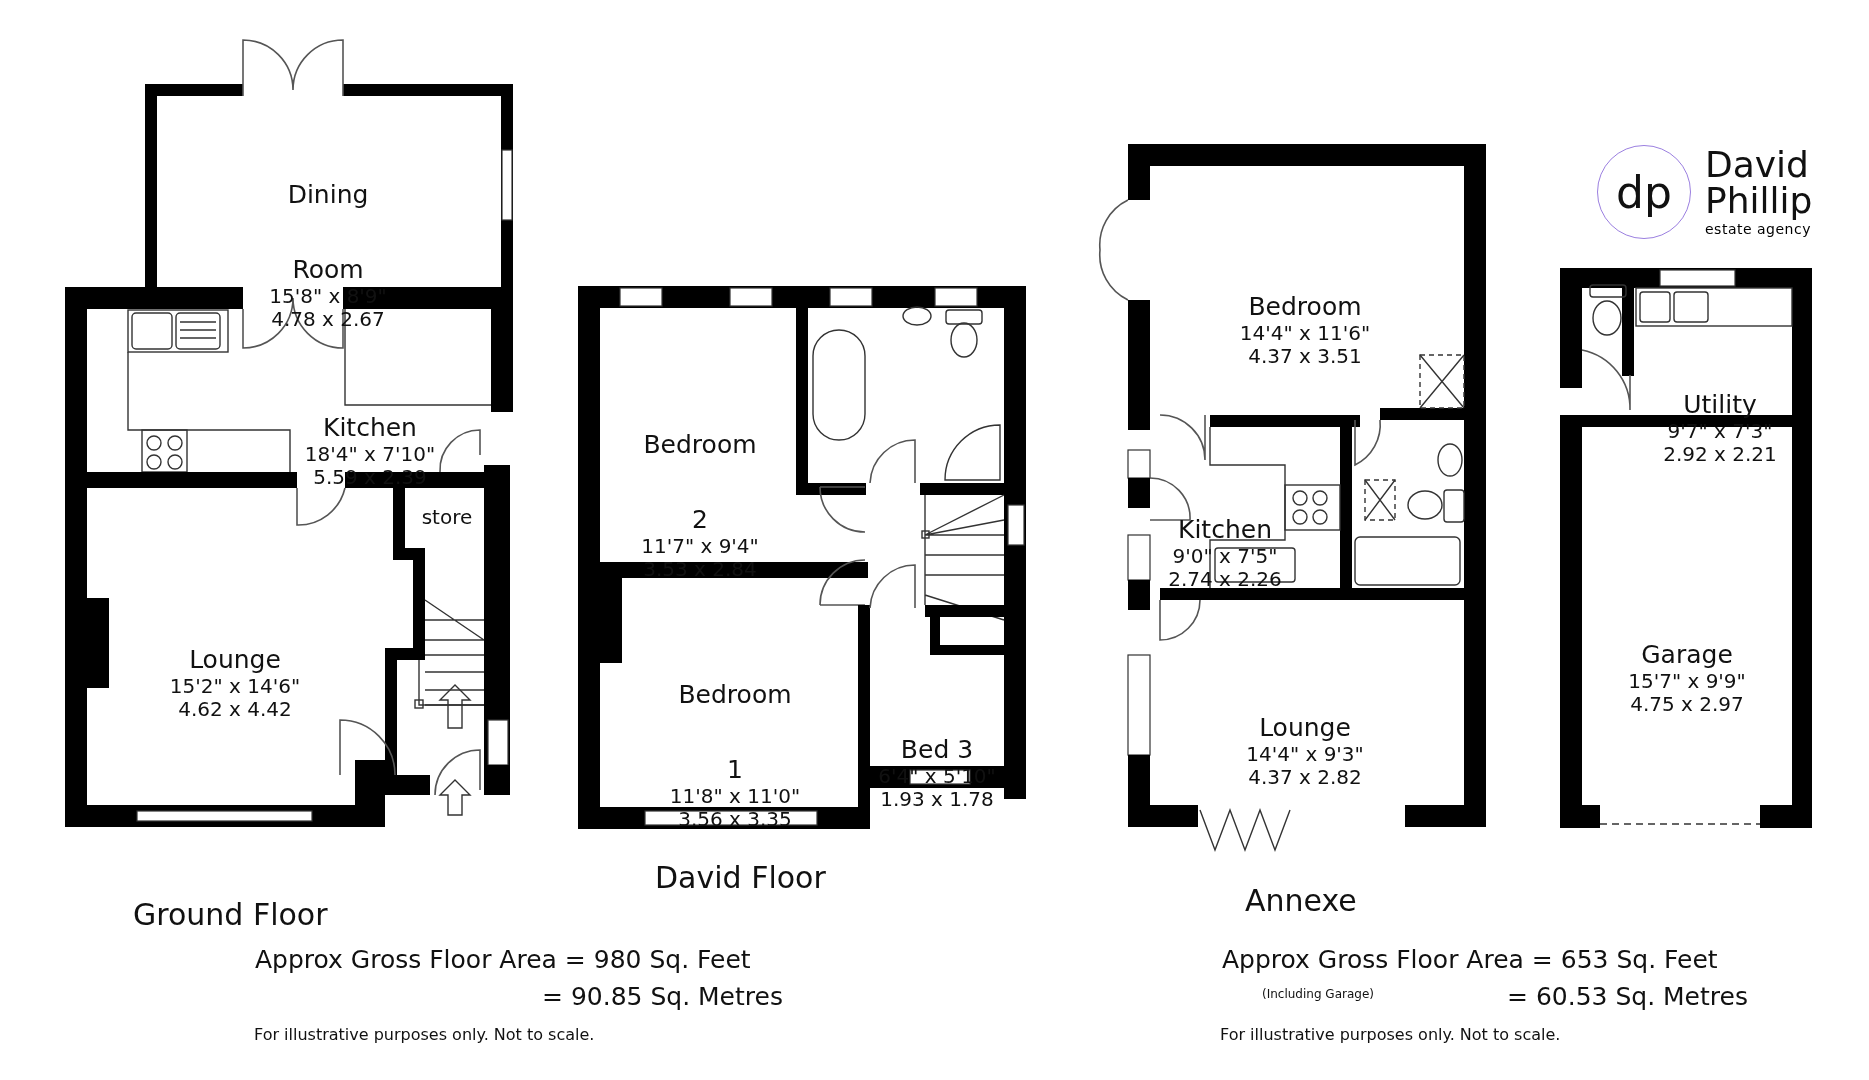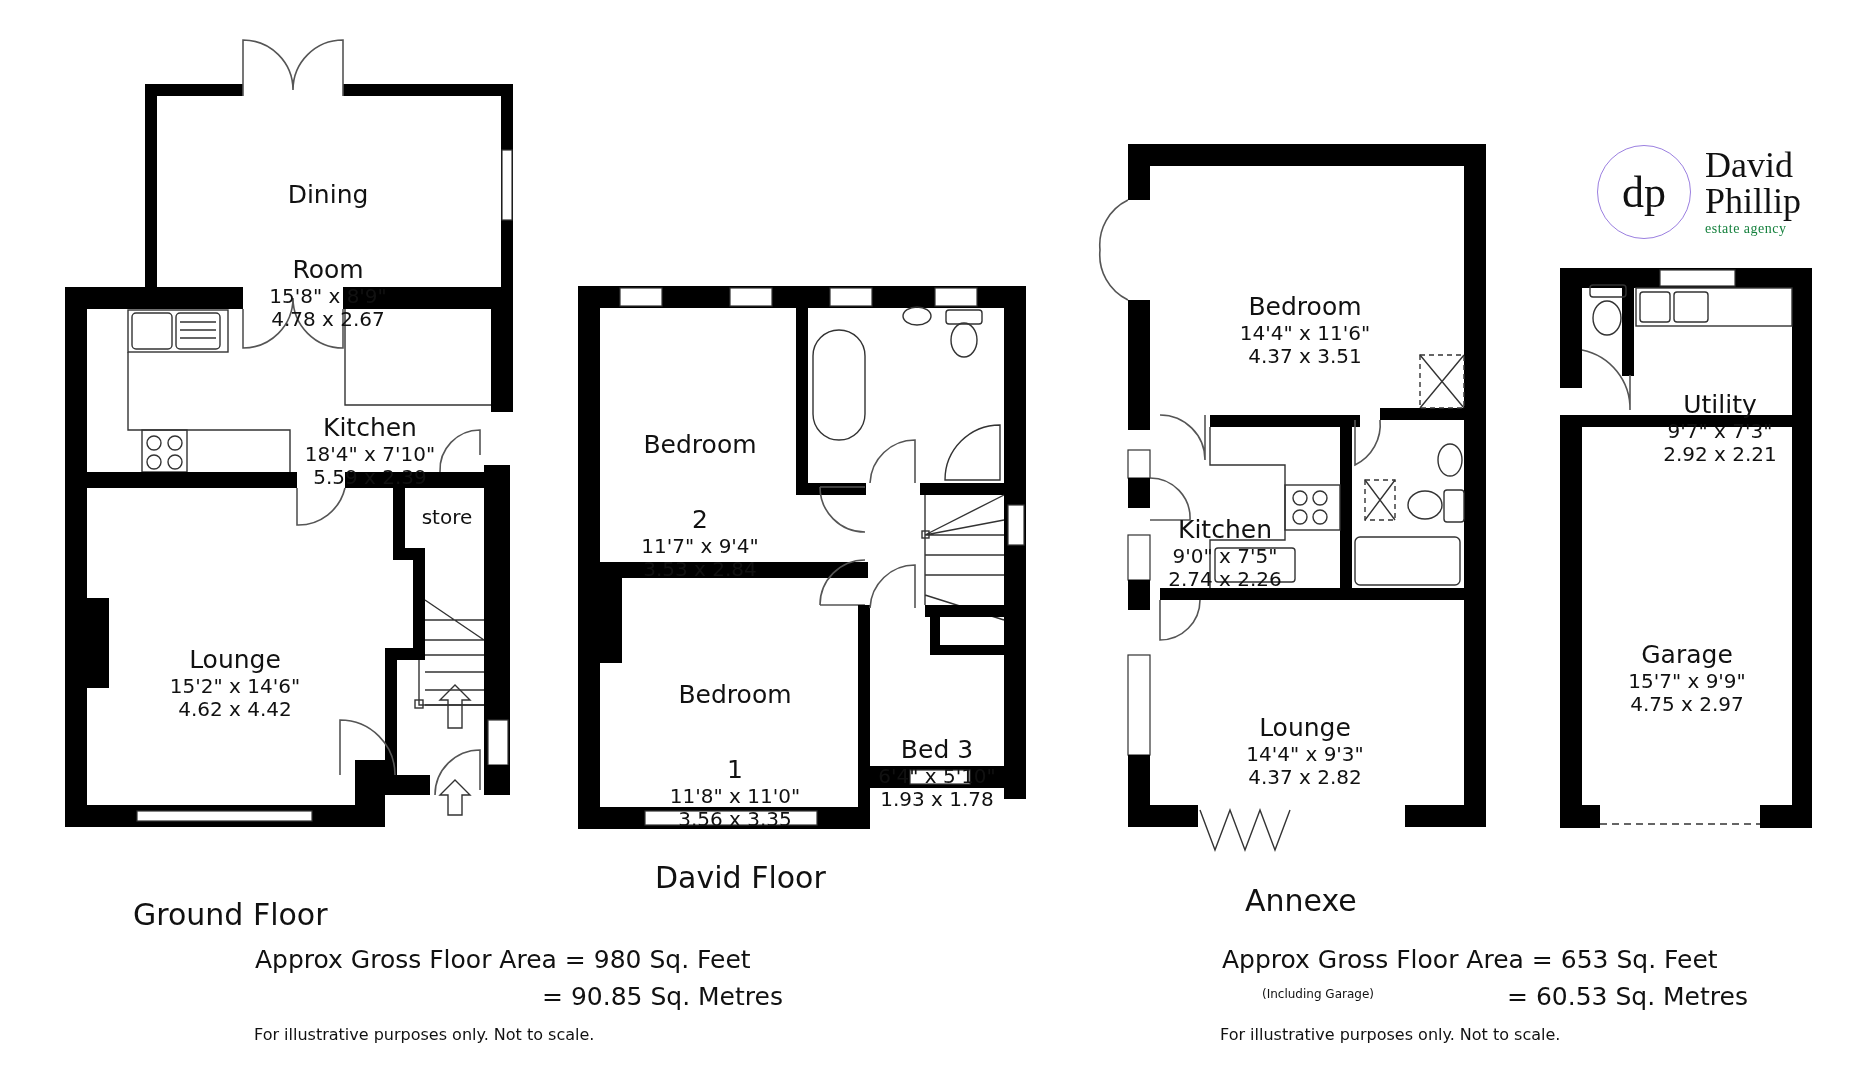--- a/index.html
+++ b/index.html
@@ -9,24 +9,24 @@
   .thin{fill:none;stroke:#333;stroke-width:1.4;}
   .door{fill:none;stroke:#555;stroke-width:1.6;}
   .win{fill:#fff;stroke:#333;stroke-width:1.2;}
   .lbl{position:absolute;text-align:center;line-height:1.15;white-space:nowrap;transform:translateX(-50%);}
   .lbl .name{font-size:25px;display:block;margin-top:46px;}
   .lbl .dim{font-size:20px;display:block;}
   .floor-title{position:absolute;font-size:30px;white-space:nowrap;}
   .area{position:absolute;font-size:25px;white-space:nowrap;margin-left:27px;}
   .note{position:absolute;font-size:16px;white-space:nowrap;}
   .small{font-size:12px;}
-  .logo{position:absolute;left:1597px;top:145px;width:260px;height:100px;font-family:Liberation Serif, serif;}
+  .logo{position:absolute;left:1597px;top:145px;width:260px;height:100px;}
   .logo-circle{position:absolute;left:0;top:0;width:92px;height:92px;border:1.5px solid #9b7fe0;border-radius:50%;display:flex;align-items:center;justify-content:center;font-size:44px;color:#111;}
   .logo-name{position:absolute;left:108px;top:2px;font-size:36px;line-height:36px;color:#111;}
-  .logo-tag{position:absolute;left:108px;top:76px;font-size:14px;color:#15803d;letter-spacing:0.5px;}
+  .logo-tag{position:absolute;left:108px;top:76px;font-size:14px;color:#000000;letter-spacing:0.5px;}
 </style>
 </head>
 <body>
 
 <svg class="plan" width="1869" height="1080" viewBox="0 0 1869 1080">
 
   <g>
 
     <rect class="wall" x="145" y="84" width="12" height="214"></rect>
     <rect class="wall" x="145" y="84" width="98" height="12"></rect>

